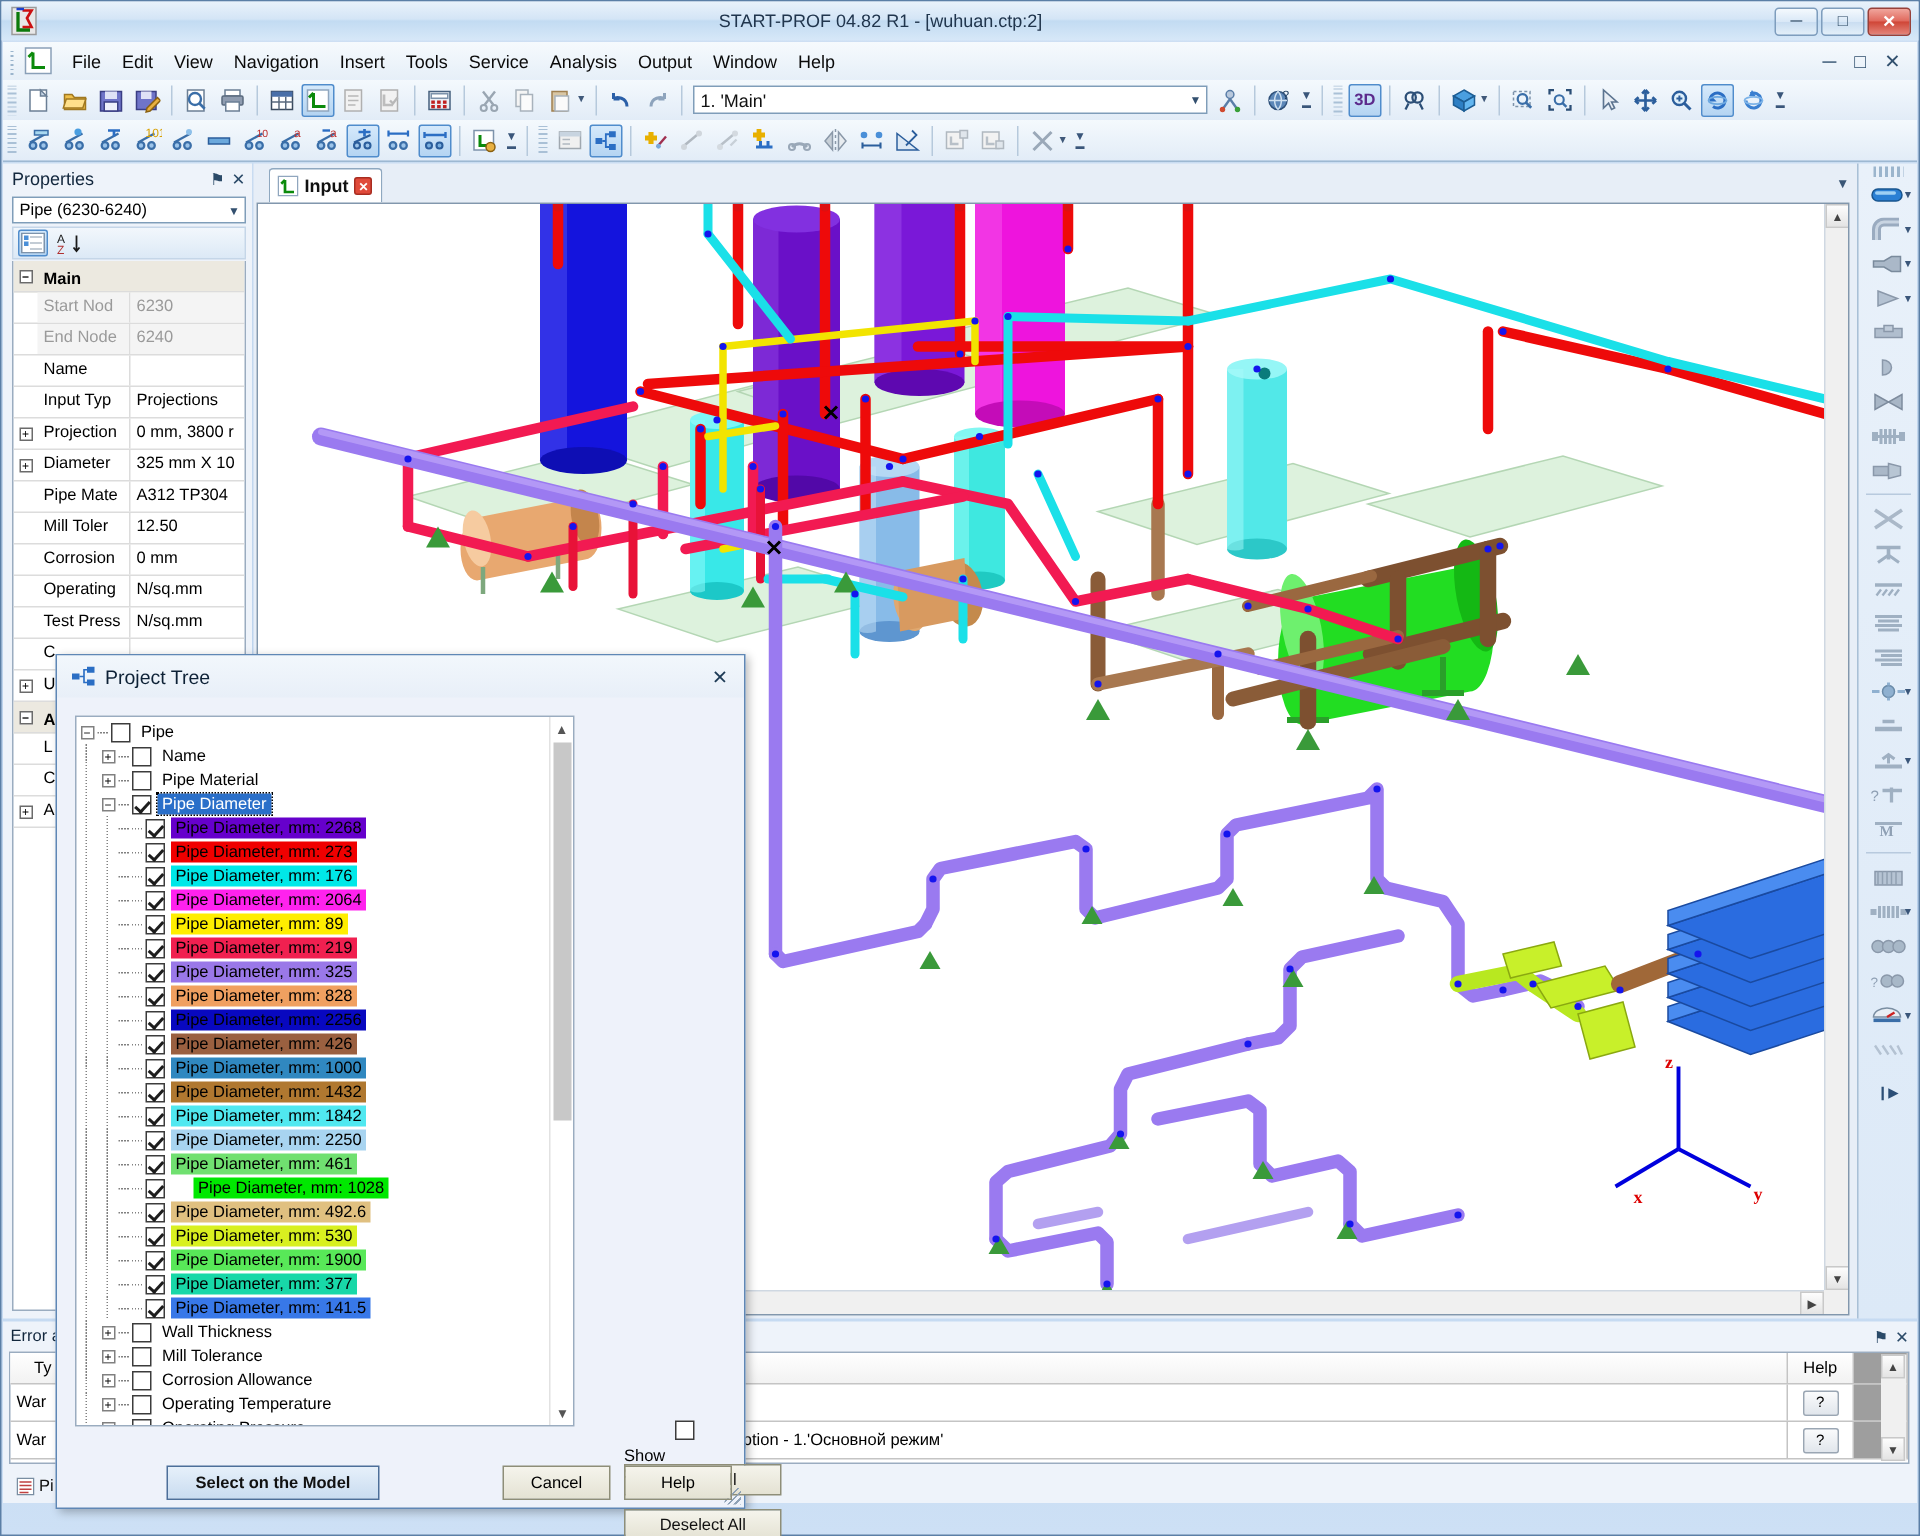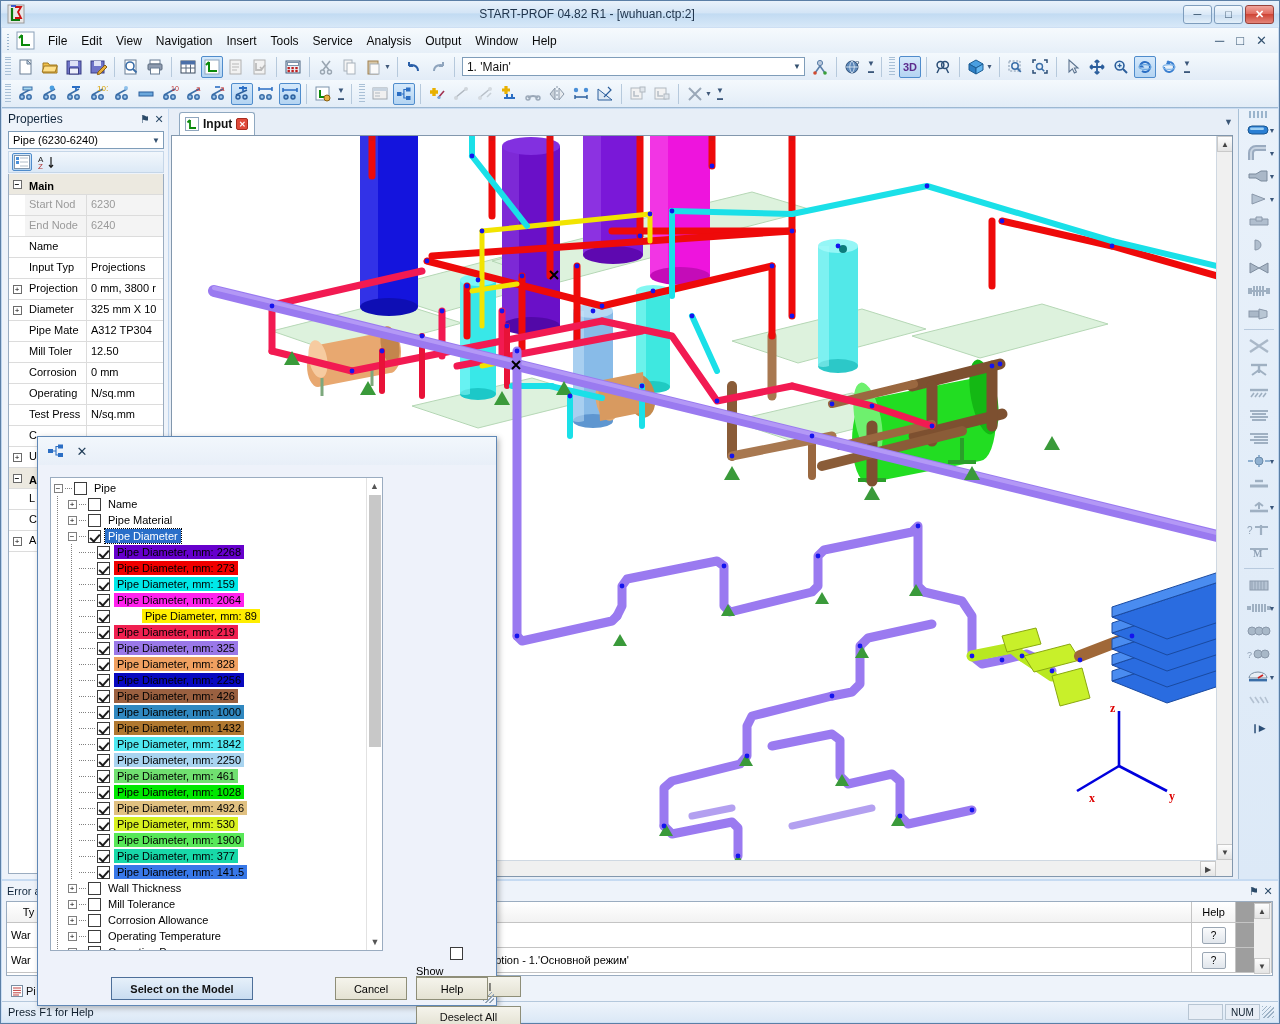--- a/index.html
+++ b/index.html
@@ -1488,39 +1488,32 @@
           <svg width="12" height="12">
               <rect x="0.5" y="0.5" width="11" height="11" fill="#fff" stroke="#7a8ea2"></rect>
               <path d="M2 3h8M2 5.4h8M2 7.8h8M2 10h6" stroke="#c04040"></path>
             </svg>
         </span>
         <span>Pi</span>
       </div>
     </div>
   </div>
 
-  <div id="statusbar">
-    <span class="sb-left">Press F1 for Help</span>
-    <span class="sb-right">
-      <span class="sb-pane"></span>
-      <span class="sb-pane">NUM</span>
-      <span class="sb-grip"></span>
-    </span>
-  </div>
 
   <div id="project-tree-dialog">
     <div id="ptd-title">
       <span class="icon">
         <svg width="16" height="14">
             <rect x="0" y="5" width="5" height="4" fill="#2b6ec4"></rect>
             <rect x="10" y="0.5" width="5" height="4" fill="#2b6ec4"></rect>
             <rect x="10" y="9" width="5" height="4" fill="#2b6ec4"></rect>
             <path d="M5 7 h3 V2.5 h2 M8 7 V11 h2" stroke="#2b6ec4" fill="none" stroke-width="1.1"></path>
           </svg>
       </span>
+      <span class="txt">Project Tree</span>
       <span id="ptd-close">✕</span>
     </div>
     <div id="ptd-body">
       <div id="tree-box">
         <div id="tree-inner">
             <div class="tnode">
               <div class="texp">
                 <span class="bx">−</span>
               </div>
               <div class="tdash"></div>
@@ -1569,37 +1562,37 @@
               <div class="tdash"></div>
               <div class="tchk checked"></div>
               <div class="tlabel" style="background: rgb(240, 0, 0); color: rgb(0, 0, 0);">Pipe Diameter, mm: 273</div>
             </div>
             <div class="tnode">
               <div class="tguide dots"></div>
               <div class="tguide dots"></div>
               <div class="tdash"></div>
               <div class="tdash"></div>
               <div class="tchk checked"></div>
-              <div class="tlabel" style="background: rgb(0, 232, 232); color: rgb(0, 0, 0);">Pipe Diameter, mm: 159</div>
+              <div class="tlabel" style="background: rgb(0, 232, 232); color: rgb(0, 0, 0);">Pipe Diameter, mm: 176</div>
             </div>
             <div class="tnode">
               <div class="tguide dots"></div>
               <div class="tguide dots"></div>
               <div class="tdash"></div>
               <div class="tdash"></div>
               <div class="tchk checked"></div>
               <div class="tlabel" style="background: rgb(255, 34, 238); color: rgb(0, 0, 0);">Pipe Diameter, mm: 2064</div>
             </div>
             <div class="tnode">
               <div class="tguide dots"></div>
               <div class="tguide dots"></div>
               <div class="tdash"></div>
               <div class="tdash"></div>
               <div class="tchk checked"></div>
-              <div class="tlabel" style="background: rgb(255, 238, 0); color: rgb(0, 0, 0); margin-left: 28px;">Pipe Diameter, mm: 89</div>
+              <div class="tlabel" style="background: rgb(255, 238, 0); color: rgb(0, 0, 0);">Pipe Diameter, mm: 89</div>
             </div>
             <div class="tnode">
               <div class="tguide dots"></div>
               <div class="tguide dots"></div>
               <div class="tdash"></div>
               <div class="tdash"></div>
               <div class="tchk checked"></div>
               <div class="tlabel" style="background: rgb(240, 32, 80); color: rgb(0, 0, 0);">Pipe Diameter, mm: 219</div>
             </div>
             <div class="tnode">
@@ -1673,21 +1666,21 @@
               <div class="tdash"></div>
               <div class="tchk checked"></div>
               <div class="tlabel" style="background: rgb(112, 224, 112); color: rgb(0, 0, 0);">Pipe Diameter, mm: 461</div>
             </div>
             <div class="tnode">
               <div class="tguide dots"></div>
               <div class="tguide dots"></div>
               <div class="tdash"></div>
               <div class="tdash"></div>
               <div class="tchk checked"></div>
-              <div class="tlabel" style="background: rgb(0, 232, 0); color: rgb(0, 0, 0);">Pipe Diameter, mm: 1028</div>
+              <div class="tlabel" style="background: rgb(0, 232, 0); color: rgb(0, 0, 0); margin-left: 15px;">Pipe Diameter, mm: 1028</div>
             </div>
             <div class="tnode">
               <div class="tguide dots"></div>
               <div class="tguide dots"></div>
               <div class="tdash"></div>
               <div class="tdash"></div>
               <div class="tchk checked"></div>
               <div class="tlabel" style="background: rgb(224, 192, 128); color: rgb(0, 0, 0);">Pipe Diameter, mm: 492.6</div>
             </div>
             <div class="tnode">

